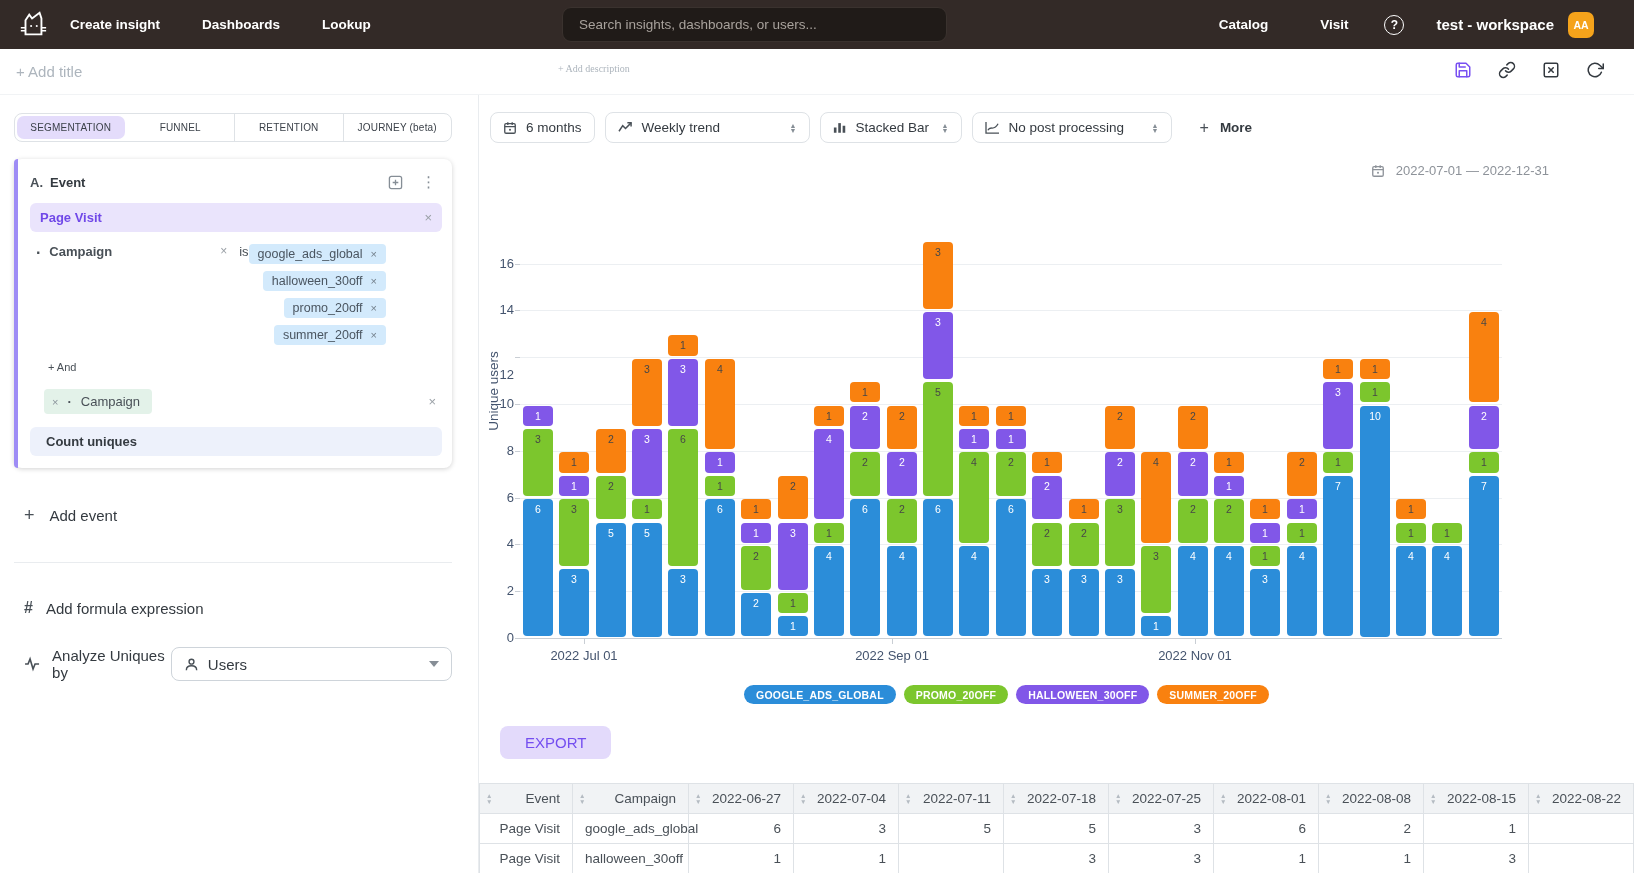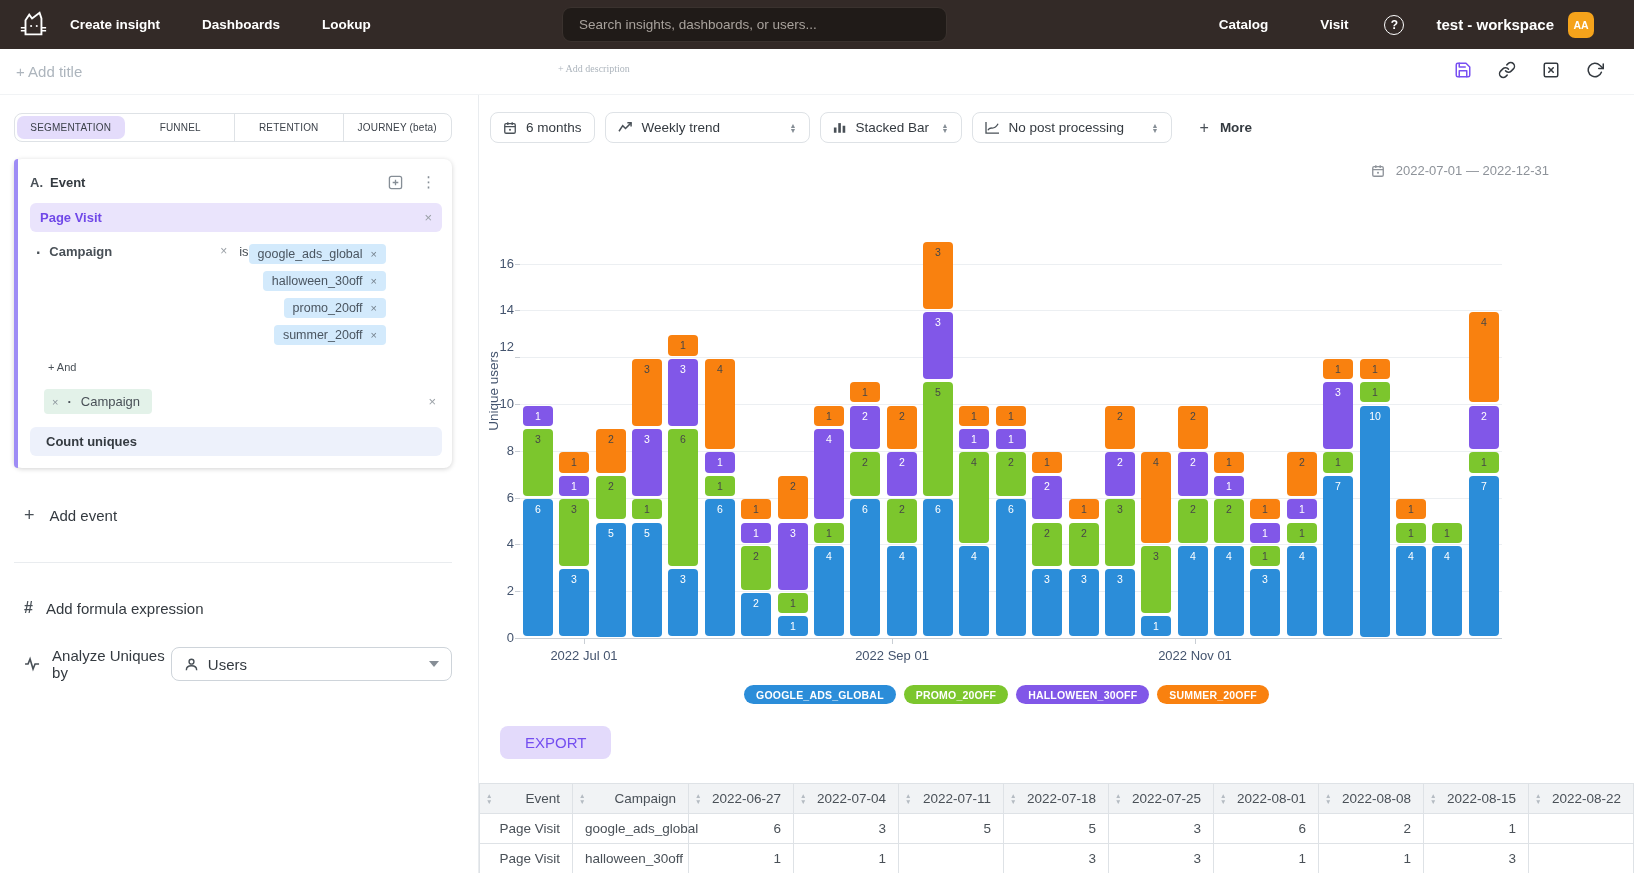--- a/index.html
+++ b/index.html
@@ -356,21 +356,21 @@
           <div class="ytickmark" style="left:36px;top:354.6px"></div>
           <div class="ytick" style="left:5px;top:346.6px">6</div>
           <div class="gridline" style="left:41px;top:307.8px;width:982px"></div>
           <div class="ytickmark" style="left:36px;top:307.8px"></div>
           <div class="ytick" style="left:5px;top:299.8px">8</div>
           <div class="gridline" style="left:41px;top:261px;width:982px"></div>
           <div class="ytickmark" style="left:36px;top:261px"></div>
           <div class="ytick" style="left:5px;top:253px">10</div>
           <div class="gridline" style="left:41px;top:214.20000000000005px;width:982px"></div>
           <div class="ytickmark" style="left:36px;top:214.20000000000005px"></div>
-          <div class="ytick" style="left:5px;top:196px">12</div>
+          <div class="ytick" style="left:5px;top:224px">12</div>
           <div class="gridline" style="left:41px;top:167.40000000000003px;width:982px"></div>
           <div class="ytickmark" style="left:36px;top:167.40000000000003px"></div>
           <div class="ytick" style="left:5px;top:159.40000000000003px">14</div>
           <div class="gridline" style="left:41px;top:120.60000000000002px;width:982px"></div>
           <div class="ytickmark" style="left:36px;top:120.60000000000002px"></div>
           <div class="ytick" style="left:5px;top:112.60000000000002px">16</div>
           <div class="baseline" style="left:41px;top:495px;width:982px"></div>
           <div class="xtickmark" style="left:105px;top:496px"></div>
           <div class="xtick" style="left:35px;top:505px">2022 Jul 01</div>
           <div class="xtickmark" style="left:413px;top:496px"></div>

